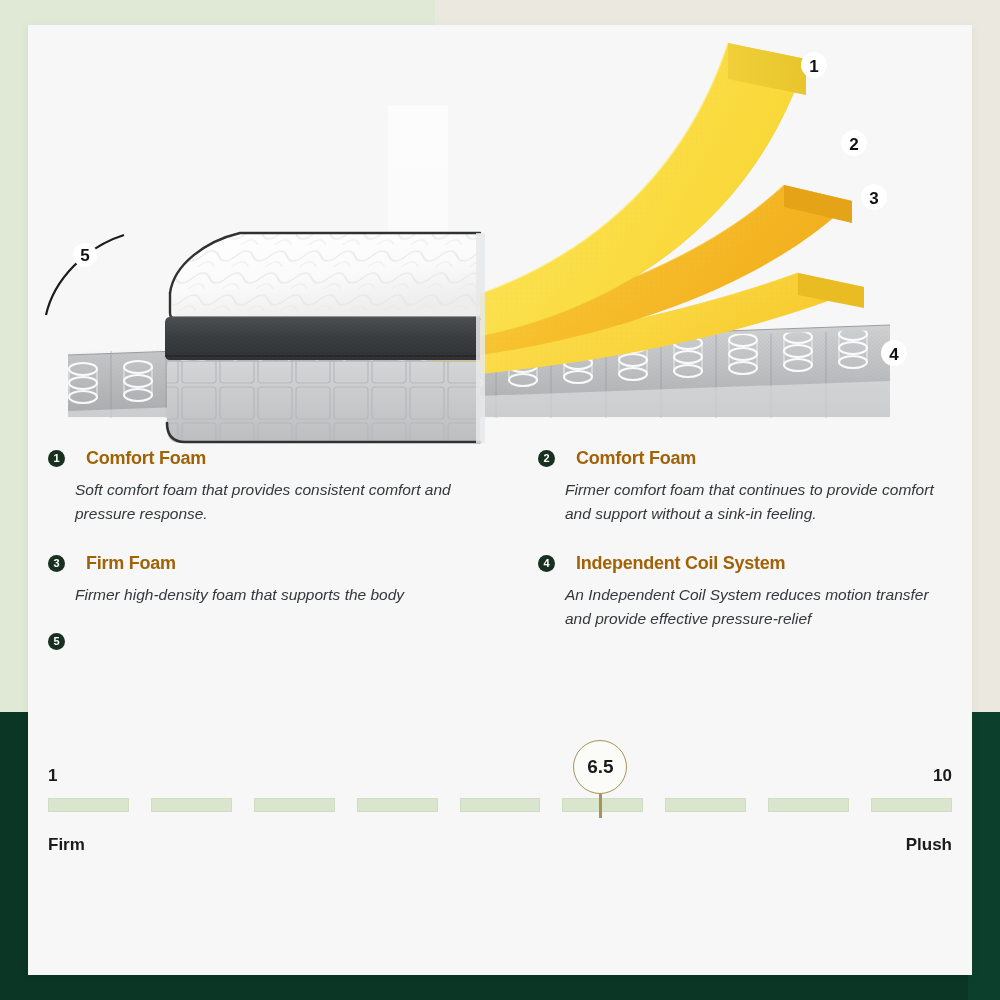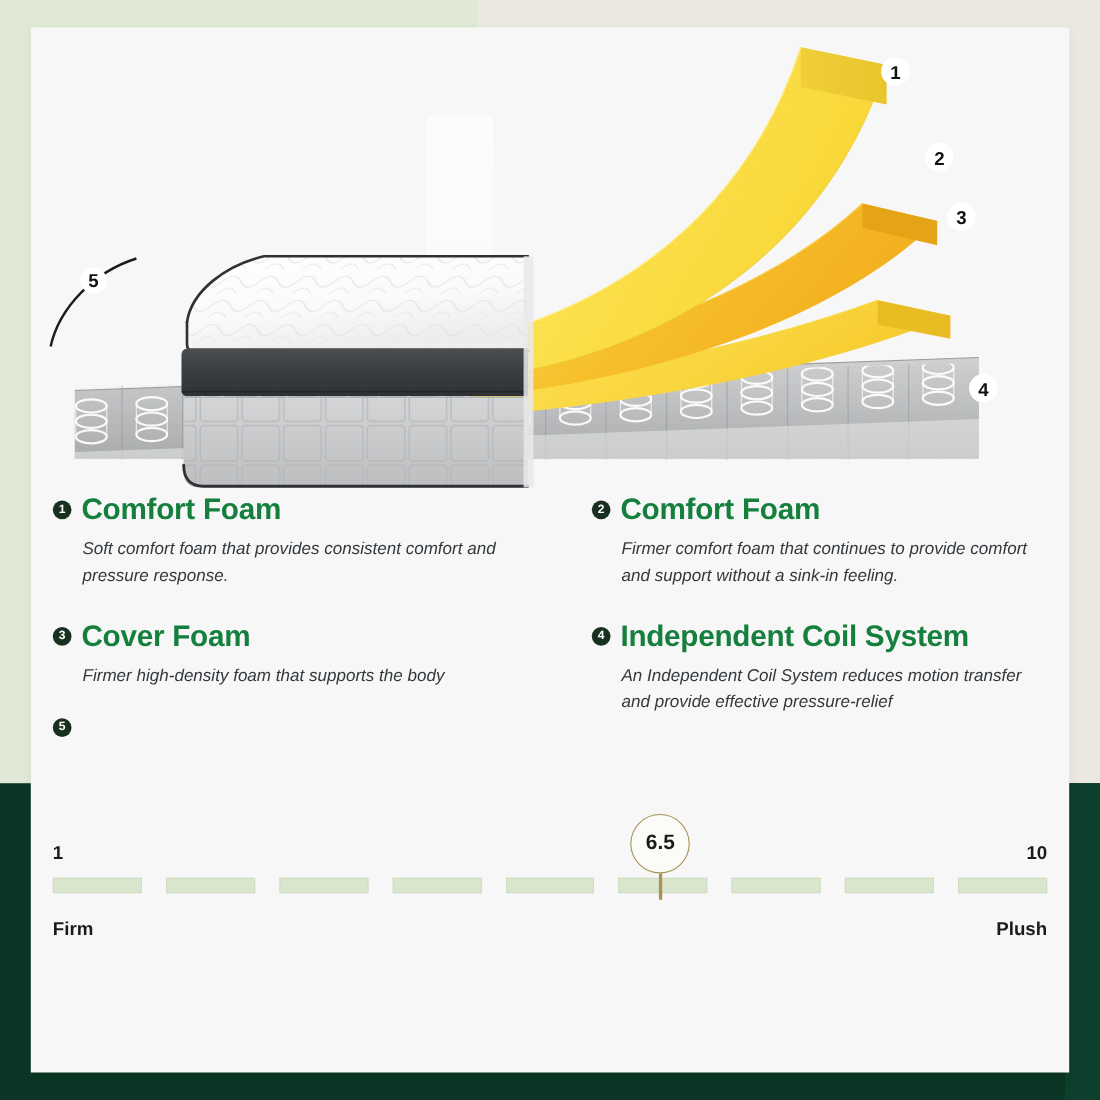--- a/index.html
+++ b/index.html
@@ -91,24 +91,25 @@
     border-radius: 50%;
     background: #17301f;
     color: #ffffff;
     font-size: 11px;
     font-weight: 700;
     line-height: 17px;
     text-align: center;
     font-family: "Liberation Sans", sans-serif;
   }
   .feat-title {
-    font-size: 27px;
+    font-size: 18px;
     font-weight: 700;
-    color: #15803d;
+    color: #a16207;
     letter-spacing: -0.25px;
+    margin-left: 12px;
   }
   .feat-desc {
     margin: 9px 0 0 27px;
     font-size: 15.5px;
     line-height: 1.58;
     color: #33383c;
     max-width: 400px;
     font-style: italic;
   }
 
@@ -484,21 +485,21 @@
         <div class="feat-head">
           <span class="badge">1</span>
           <span class="feat-title">Comfort Foam</span>
         </div>
         <p class="feat-desc">Soft comfort foam that provides consistent comfort and pressure response.</p>
       </div>
 
       <div class="feat">
         <div class="feat-head">
           <span class="badge">3</span>
-          <span class="feat-title">Cover Foam</span>
+          <span class="feat-title">Firm Foam</span>
         </div>
         <p class="feat-desc">Firmer high-density foam that supports the body</p>
       </div>
 
       <div class="feat">
         <div class="feat-head">
           <span class="badge">5</span>
         </div>
       </div>
 

